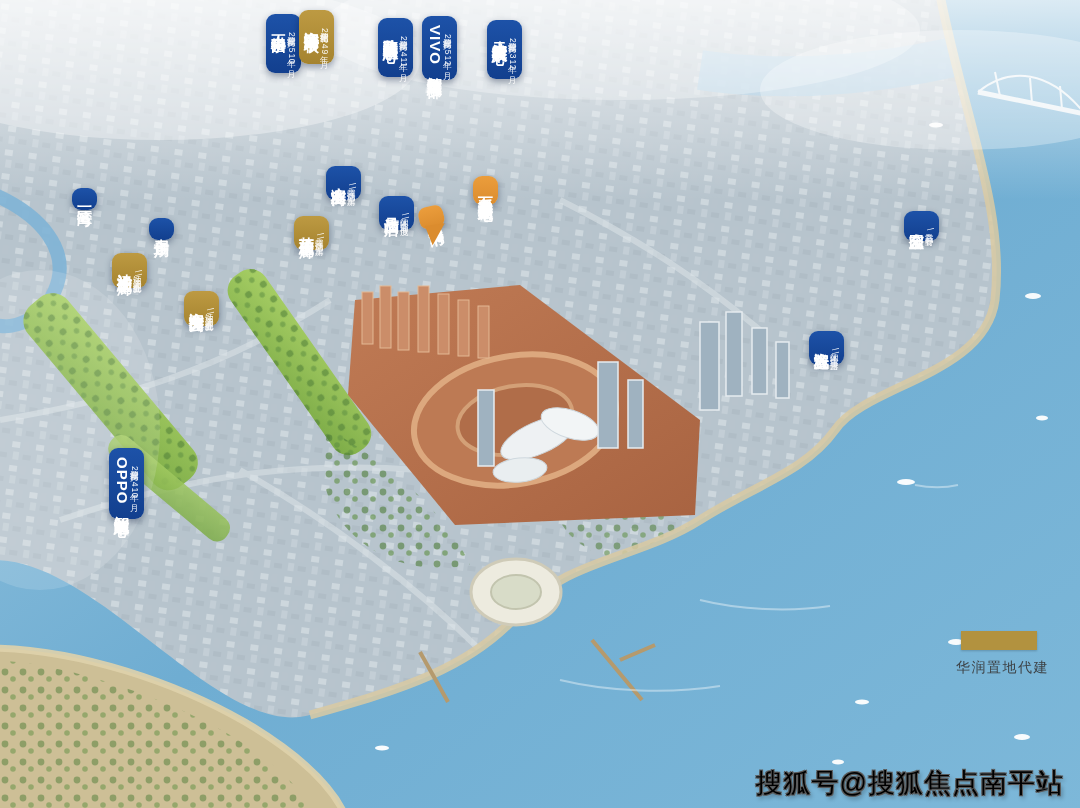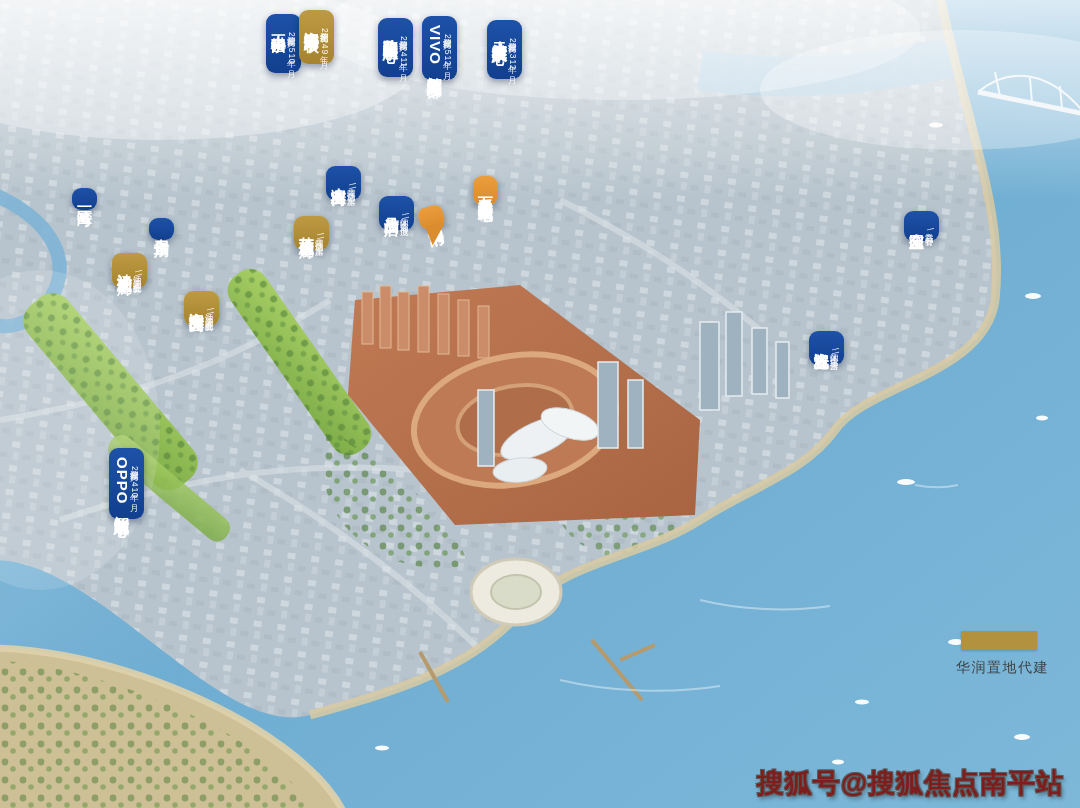--- a/index.html
+++ b/index.html
@@ -32,21 +32,21 @@
     position:absolute;left:3px;bottom:-17px;width:0;height:0;
     border-left:5px solid transparent;border-right:15px solid transparent;
     border-top:20px solid #db8c2e;transform:rotate(6deg);
   }
   
   .legend{position:absolute;left:956px;top:631px;width:86px;text-align:center;}
   .legend-bar{width:76px;height:19px;background:#b2923f;margin:0 auto 9px;box-shadow:0 1px 2px rgba(0,0,0,.2);}
   .legend-text{font-size:14px;color:#3d4246;letter-spacing:1.5px;white-space:nowrap;}
   
   .watermark{
-    position:absolute;right:16px;bottom:7px;font-size:27px;font-weight:bold;color:#7f1d1d;
+    position:absolute;right:16px;bottom:7px;font-size:27px;font-weight:normal;color:#000000;
     letter-spacing:1px;white-space:nowrap;
     text-shadow:-1px -1px 0 #5a5a5a,1px -1px 0 #5a5a5a,-1px 1px 0 #5a5a5a,1px 1px 0 #5a5a5a,2px 3px 4px rgba(0,0,0,.45);
     margin-left:44px;
   }
 </style>
 </head>
 <body>
 
 <div id="stage">
 

